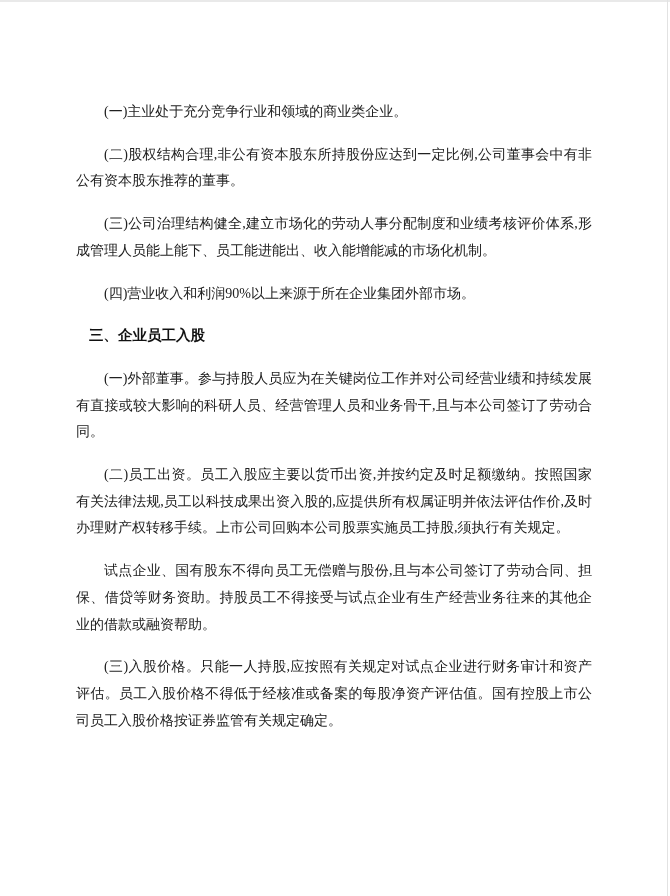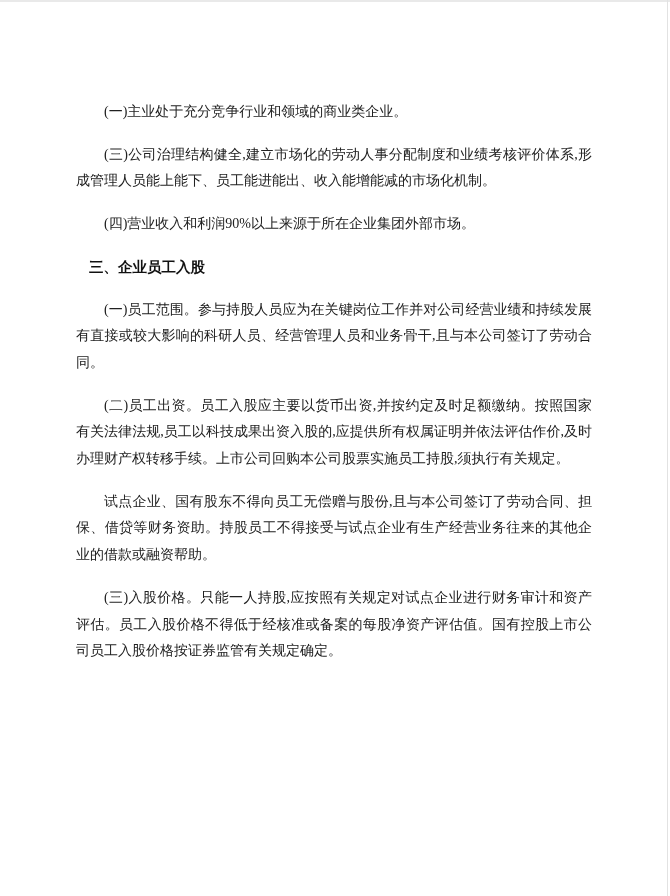--- a/index.html
+++ b/index.html
@@ -46,37 +46,38 @@
   }
   .content p {
     margin: 16px;
     padding: 0;
     text-indent: 2em;
     text-align: justify;
     text-justify: inter-ideograph;
     word-break: break-all;
   }
   .content p.heading {
-    font-family: Liberation Serif, serif;
+    font-family: Liberation Mono, monospace;
     font-weight: 700;
     font-size: 14.5px;
     color: #111111;
     text-align: left;
     margin: 8px 0 5px 0;
   }
 </style>
 </head>
 <body>
 
 <div class="page">
   <div class="page-top-border"></div>
   <div class="page-right-border"></div>
   <div class="content" id="doc-content" style="color: rgb(33, 33, 33);">
       <p>(一)主业处于充分竞争行业和领域的商业类企业。</p>
+      <p>(二)股权结构合理,非公有资本股东所持股份应达到一定比例,公司董事会中有非公有资本股东推荐的董事。</p>
       <p>(三)公司治理结构健全,建立市场化的劳动人事分配制度和业绩考核评价体系,形成管理人员能上能下、员工能进能出、收入能增能减的市场化机制。</p>
       <p>(四)营业收入和利润90%以上来源于所在企业集团外部市场。</p>
       <p class="heading">三、企业员工入股</p>
-      <p>(一)员工范围。参与持股人员应为在关键岗位工作并对公司经营业绩和持续发展有直接或较大影响的科研人员、经营管理人员和业务骨干,且与本公司签订了劳动合同。</p>
+      <p>(一)外部董事。参与持股人员应为在关键岗位工作并对公司经营业绩和持续发展有直接或较大影响的科研人员、经营管理人员和业务骨干,且与本公司签订了劳动合同。</p>
       <p>(二)员工出资。员工入股应主要以货币出资,并按约定及时足额缴纳。按照国家有关法律法规,员工以科技成果出资入股的,应提供所有权属证明并依法评估作价,及时办理财产权转移手续。上市公司回购本公司股票实施员工持股,须执行有关规定。</p>
       <p>试点企业、国有股东不得向员工无偿赠与股份,且与本公司签订了劳动合同、担保、借贷等财务资助。持股员工不得接受与试点企业有生产经营业务往来的其他企业的借款或融资帮助。</p>
       <p>(三)入股价格。只能一人持股,应按照有关规定对试点企业进行财务审计和资产评估。员工入股价格不得低于经核准或备案的每股净资产评估值。国有控股上市公司员工入股价格按证券监管有关规定确定。</p>
     </div>
 </div>
 
 </body></html>

